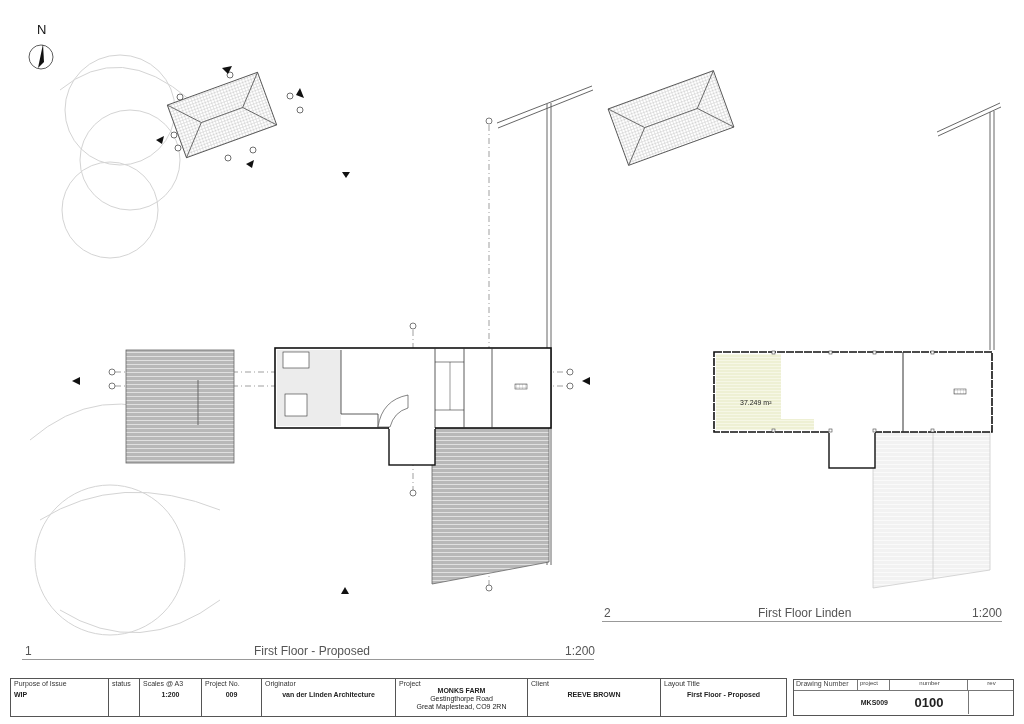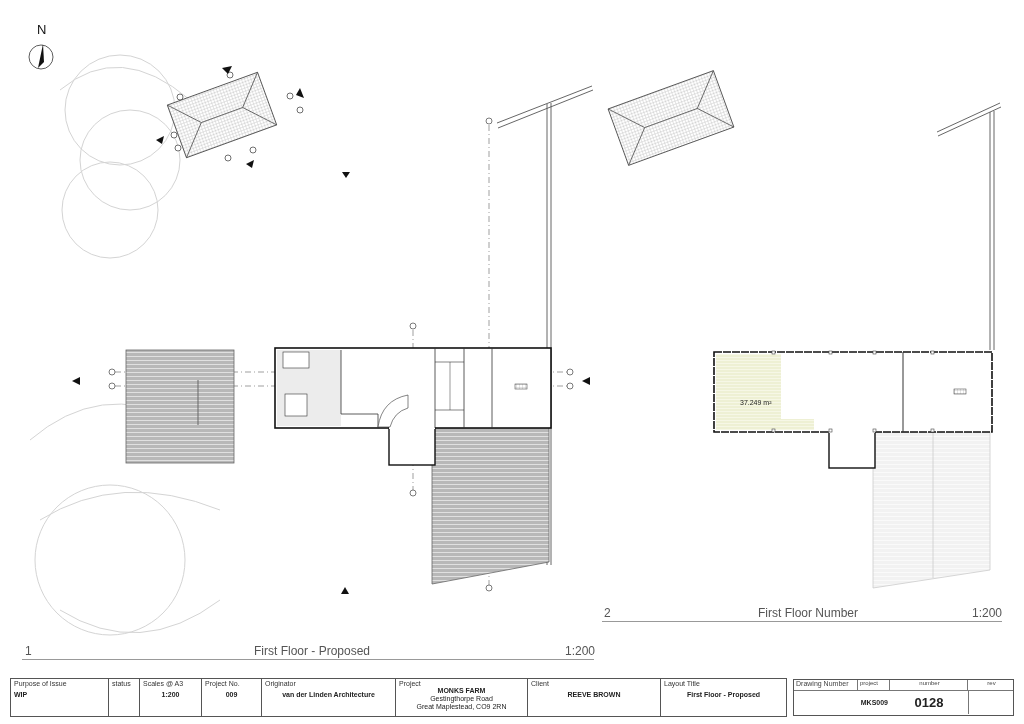--- a/index.html
+++ b/index.html
@@ -165,21 +165,21 @@
         <rect x="931" y="429" width="3" height="3"></rect>
     </g>
   </g>
 </svg>
 
 <div class="north" style="left:37px;top:22px;">N</div>
 
 <div class="area-label" style="left:740px;top:399px;">37.249 m²</div>
 
 <div class="view-title" style="left:604px;top:606px;">2</div>
-<div class="view-title" style="left:758px;top:606px;">First Floor Number</div>
+<div class="view-title" style="left:758px;top:606px;">First Floor Linden</div>
 <div class="view-title" style="left:972px;top:606px;">1:200</div>
 <div class="view-rule" style="left:602px;top:621px;width:400px;"></div>
 
 <div class="view-title" style="left:25px;top:644px;">1</div>
 <div class="view-title" style="left:254px;top:644px;">First Floor - Proposed</div>
 <div class="view-title" style="left:565px;top:644px;">1:200</div>
 <div class="view-rule" style="left:22px;top:659px;width:572px;"></div>
 
 <div class="tb">
   <div class="cell" style="width:98px;">
@@ -220,16 +220,16 @@
 
 <div class="dn">
   <div class="row1">
     <div style="width:64px;font-size:7px;">Drawing Number</div>
     <div style="width:32px;">project</div>
     <div style="width:78px;text-align:center;">number</div>
     <div style="width:45px;text-align:center;">rev</div>
   </div>
   <div class="row2">
     <div style="width:96px;text-align:right;padding-right:2px;font-weight:bold;font-size:7px;">MKS009</div>
-    <div style="width:78px;font-weight:bold;font-size:13px;">0128</div>
+    <div style="width:78px;font-weight:bold;font-size:13px;">0100</div>
     <div style="width:45px;border-left:1px solid #777;height:23px;"></div>
   </div>
 </div>
 
 </body></html>

